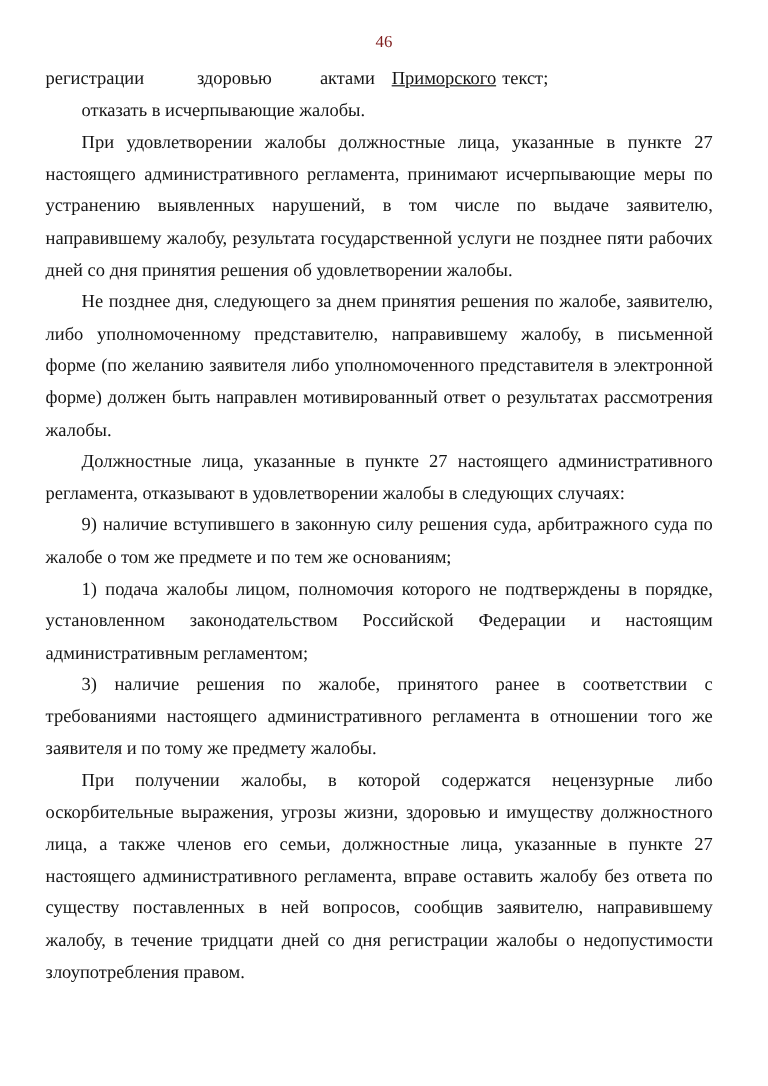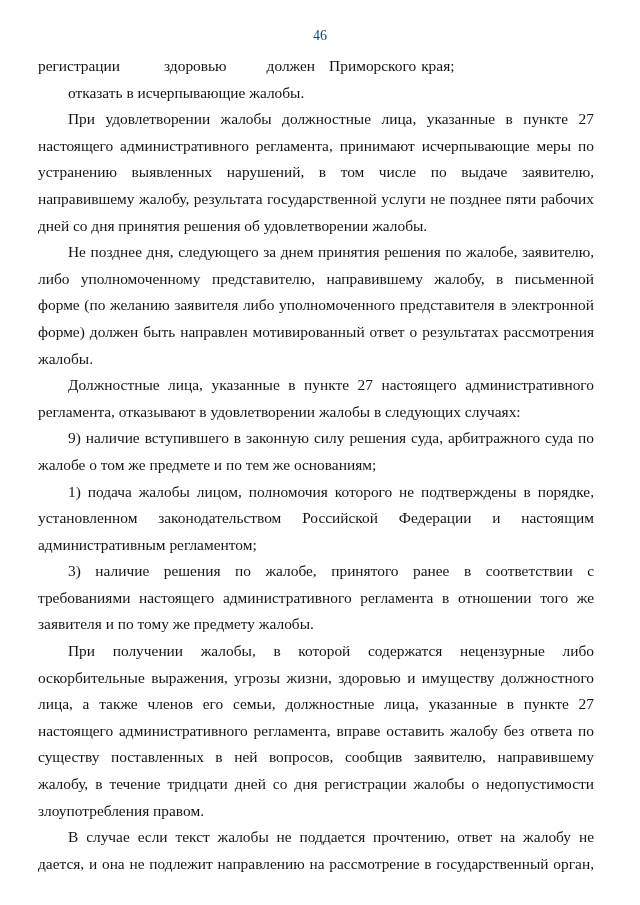--- a/index.html
+++ b/index.html
@@ -14,21 +14,21 @@
     background: #ffffff;
     overflow: hidden;
     color: #141414;
     font-family: "Liberation Serif", "DejaVu Serif", serif;
   }
   .page-number {
     margin-top: 28px;
     text-align: center;
     font-size: 14px;
     line-height: 16px;
-    color: #0c4a6e;
+    color: #7f1d1d;
   }
   .content {
     margin: 9px 46px 0 38px; 
     font-size: 15.4px;
     line-height: 26.6px;
     text-align: justify;
     color: #141414;
   }
   .content p {
     margin: 0;
@@ -38,48 +38,47 @@
   
   p.cont-line {
     text-indent: 0;
     text-align: left;
     white-space: nowrap;
   }
   p.cont-line span { display: inline-block; }
   p.cont-line span:nth-child(1) { margin-right: 44px; }
   p.cont-line span:nth-child(2) { margin-right: 40px; }
   p.cont-line span:nth-child(3) { margin-right: 14px; }
-  p.cont-line span:nth-child(4) { margin-right: 5px; }
+  p.cont-line span:nth-child(4) { margin-right: 5px; text-decoration: underline; }
   
   p.runs-on {
     text-align-last: justify;
   }
 </style>
 </head>
 <body>
 
 <div class="page">
   <div class="page-number">46</div>
 
   <div class="content">
 
-    <p class="cont-line"><span>регистрации</span><span>здоровью</span><span>должен</span><span>Приморского</span><span>края;</span></p>
+    <p class="cont-line"><span>регистрации</span><span>здоровью</span><span>актами</span><span>Приморского</span><span>текст;</span></p>
 
     <p>отказать в исчерпывающие жалобы.</p>
 
     <p>При удовлетворении жалобы должностные лица, указанные в пункте 27 настоящего административного регламента, принимают исчерпывающие меры по устранению выявленных нарушений, в том числе по выдаче заявителю, направившему жалобу, результата государственной услуги не позднее пяти рабочих дней со дня принятия решения об удовлетворении жалобы.</p>
 
     <p>Не позднее дня, следующего за днем принятия решения по жалобе, заявителю, либо уполномоченному представителю, направившему жалобу, в письменной форме (по желанию заявителя либо уполномоченного представителя в электронной форме) должен быть направлен мотивированный ответ о результатах рассмотрения жалобы.</p>
 
     <p>Должностные лица, указанные в пункте 27 настоящего административного регламента, отказывают в удовлетворении жалобы в следующих случаях:</p>
 
     <p>9) наличие вступившего в законную силу решения суда, арбитражного суда по жалобе о том же предмете и по тем же основаниям;</p>
 
     <p>1) подача жалобы лицом, полномочия которого не подтверждены в порядке, установленном законодательством Российской Федерации и настоящим административным регламентом;</p>
 
     <p>3) наличие решения по жалобе, принятого ранее в соответствии с требованиями настоящего административного регламента в отношении того же заявителя и по тому же предмету жалобы.</p>
 
     <p>При получении жалобы, в которой содержатся нецензурные либо оскорбительные выражения, угрозы жизни, здоровью и имуществу должностного лица, а также членов его семьи, должностные лица, указанные в пункте 27 настоящего административного регламента, вправе оставить жалобу без ответа по существу поставленных в ней вопросов, сообщив заявителю, направившему жалобу, в течение тридцати дней со дня регистрации жалобы о недопустимости злоупотребления правом.</p>
 
-    <p class="runs-on">В случае если текст жалобы не поддается прочтению, ответ на жалобу не дается, и она не подлежит направлению на рассмотрение в государственный орган,</p>
 
   </div>
 </div>
 
 </body></html>

